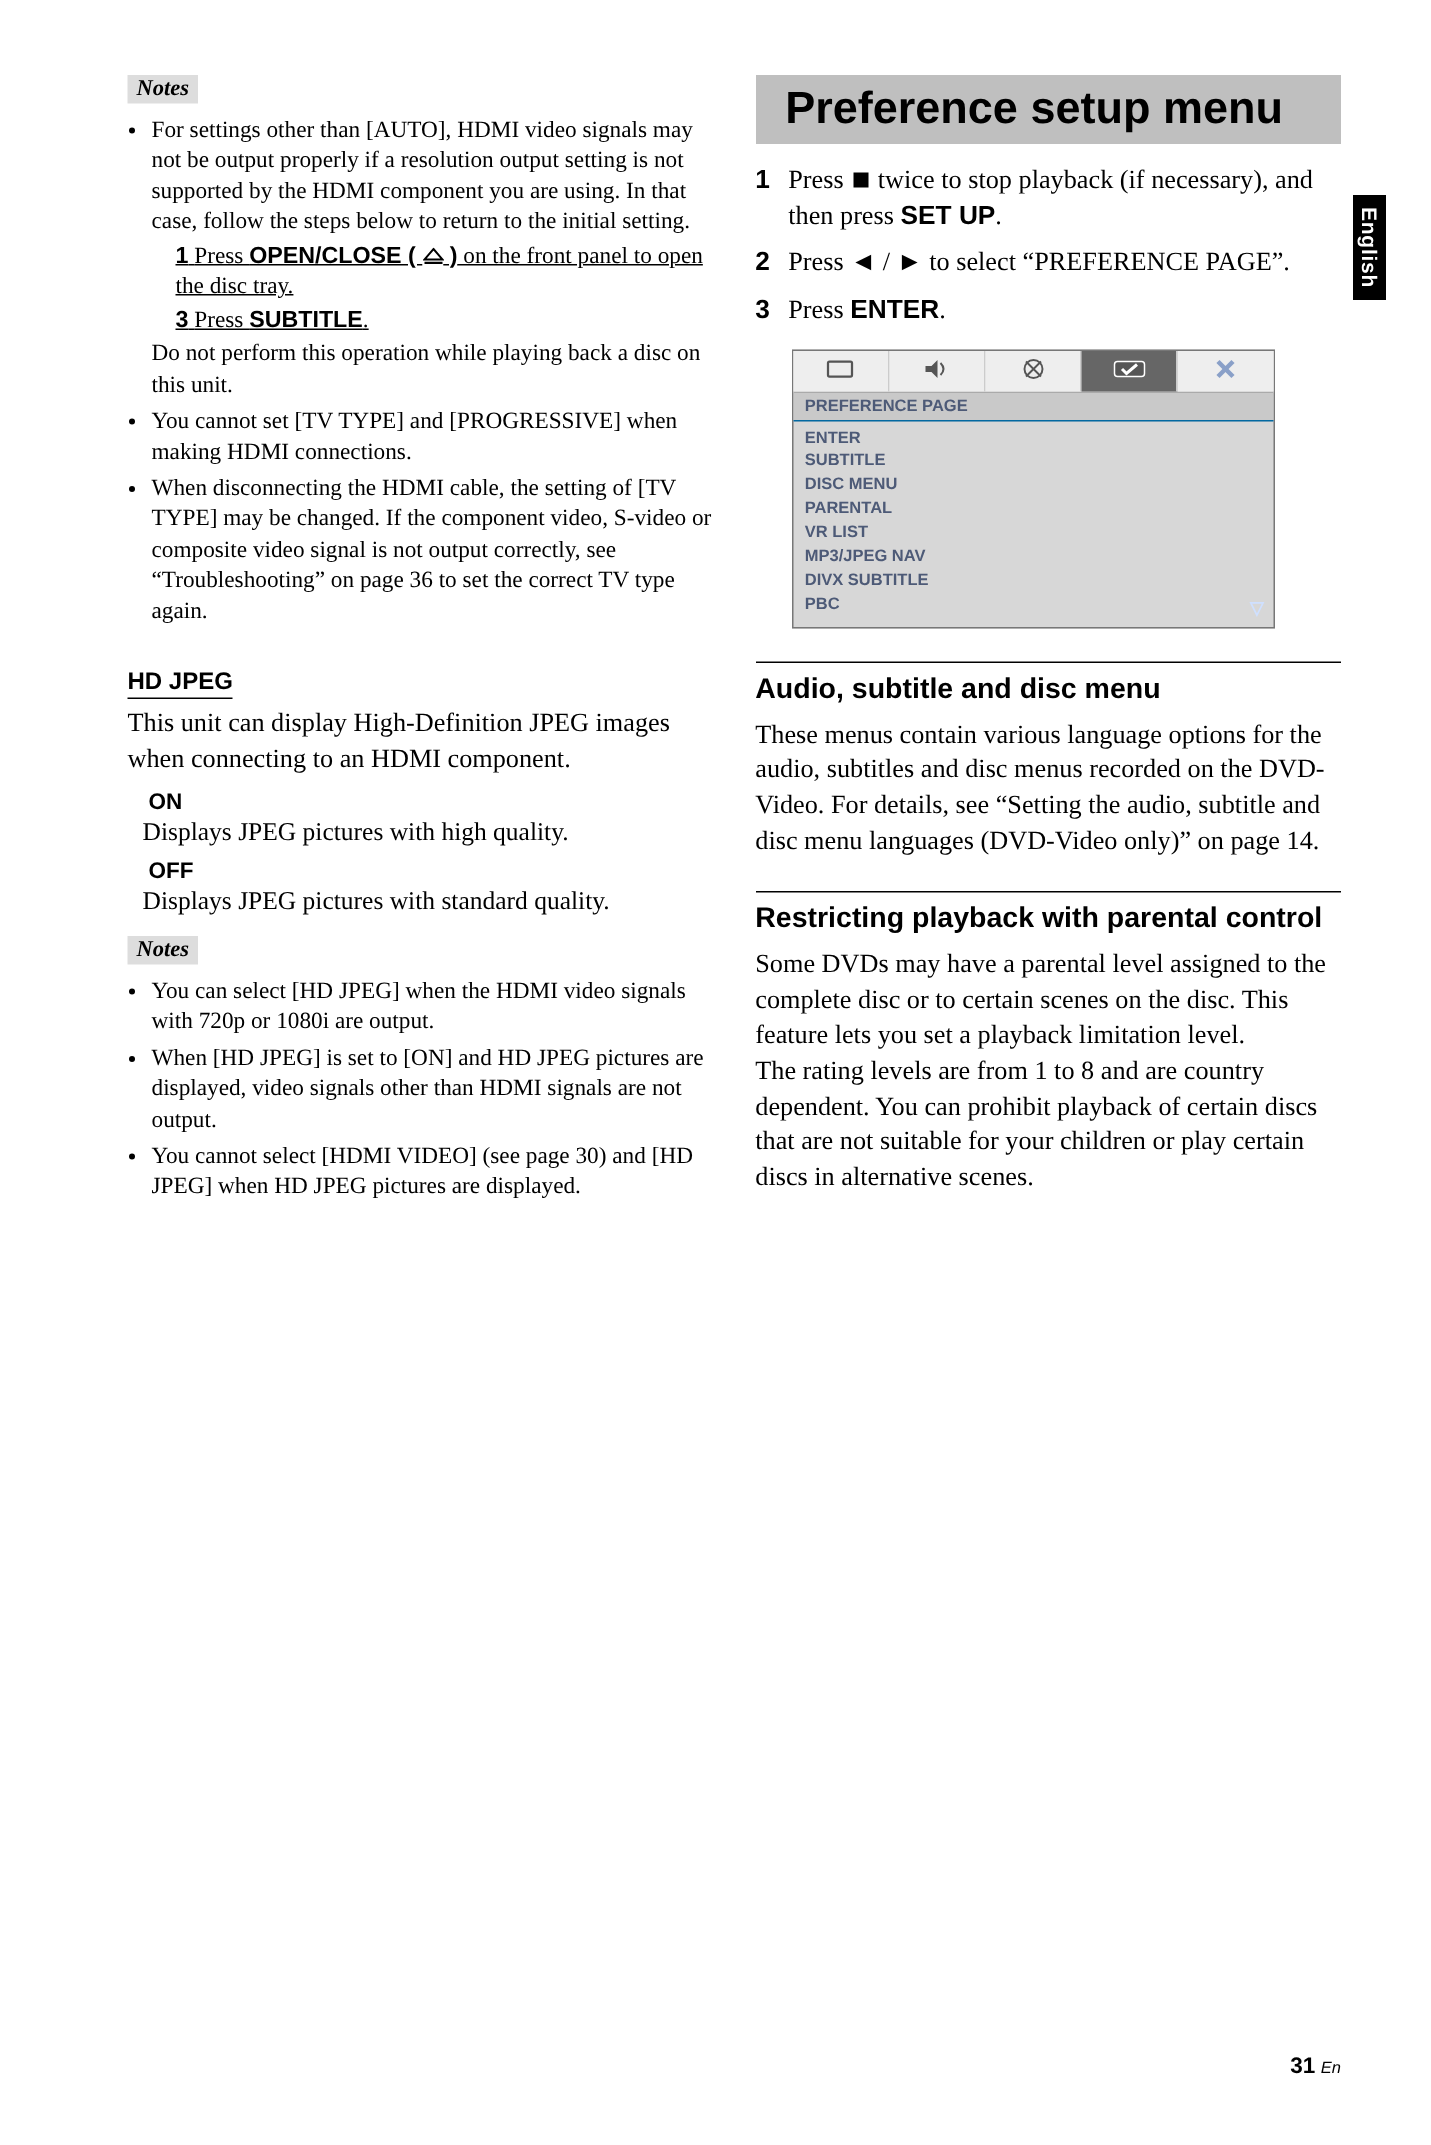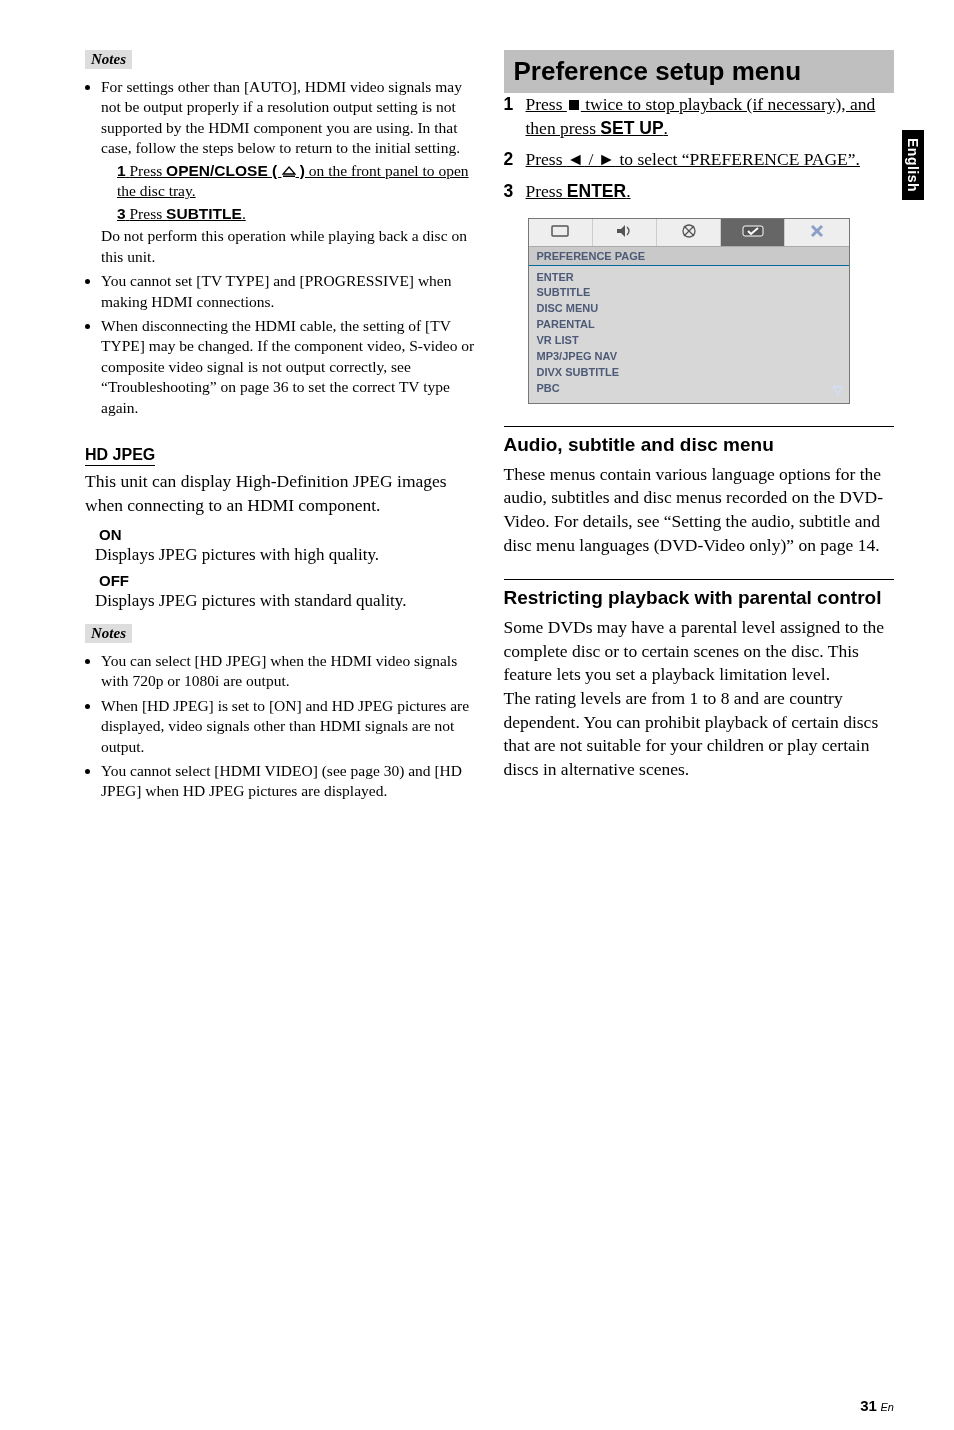--- a/index.html
+++ b/index.html
@@ -89,42 +89,43 @@
     font-size: 17px;
     margin: 0 0 4px 10px;
     line-height: 1.3;
   }
 
   
   .pref-head {
     background: #bfbfbf;
     font-family: Arial, Helvetica, sans-serif;
     font-weight: bold;
-    font-size: 26px;
-    padding: 6px 10px;
+    font-size: 30px;
+    padding: 6px 20px;
+    margin-bottom: 12px;
   }
 
   ol.steps {
     list-style: none;
     padding: 0;
     margin: 0 0 14px 0;
     font-size: 17.5px;
     line-height: 1.35;
   }
   ol.steps > li {
     display: flex;
     margin-bottom: 8px;
   }
   ol.steps > li > .n {
     font-family: Arial, Helvetica, sans-serif;
     font-weight: bold;
     width: 22px;
     flex-shrink: 0;
   }
-  ol.steps > li > .t { flex: 1; text-decoration: underline; }
+  ol.steps > li > .t { flex: 1; }
 
   .sub-head {
     font-family: Arial, Helvetica, sans-serif;
     font-weight: bold;
     font-size: 19px;
     border-top: 1.5px solid #000;
     padding-top: 6px;
     margin: 22px 0 6px 0;
     line-height: 1.25;
   }
@@ -191,21 +192,21 @@
     font-family: Arial, Helvetica, sans-serif;
     font-weight: bold;
     font-size: 14px;
     writing-mode: vertical-rl;
     padding: 8px 3px;
     letter-spacing: 0.5px;
   }
 
   .page-footer {
     position: absolute;
-    bottom: 16px;
+    bottom: 44px;
     right: 60px;
     font-family: Arial, Helvetica, sans-serif;
     font-size: 13px;
   }
   .page-footer .pn { font-weight: bold; font-size: 15px; }
   .page-footer .en { font-style: italic; font-size: 11px; }
 
   .sym { font-family: Arial, sans-serif; }
 
   svg.inline-icon { vertical-align: -2px; }

